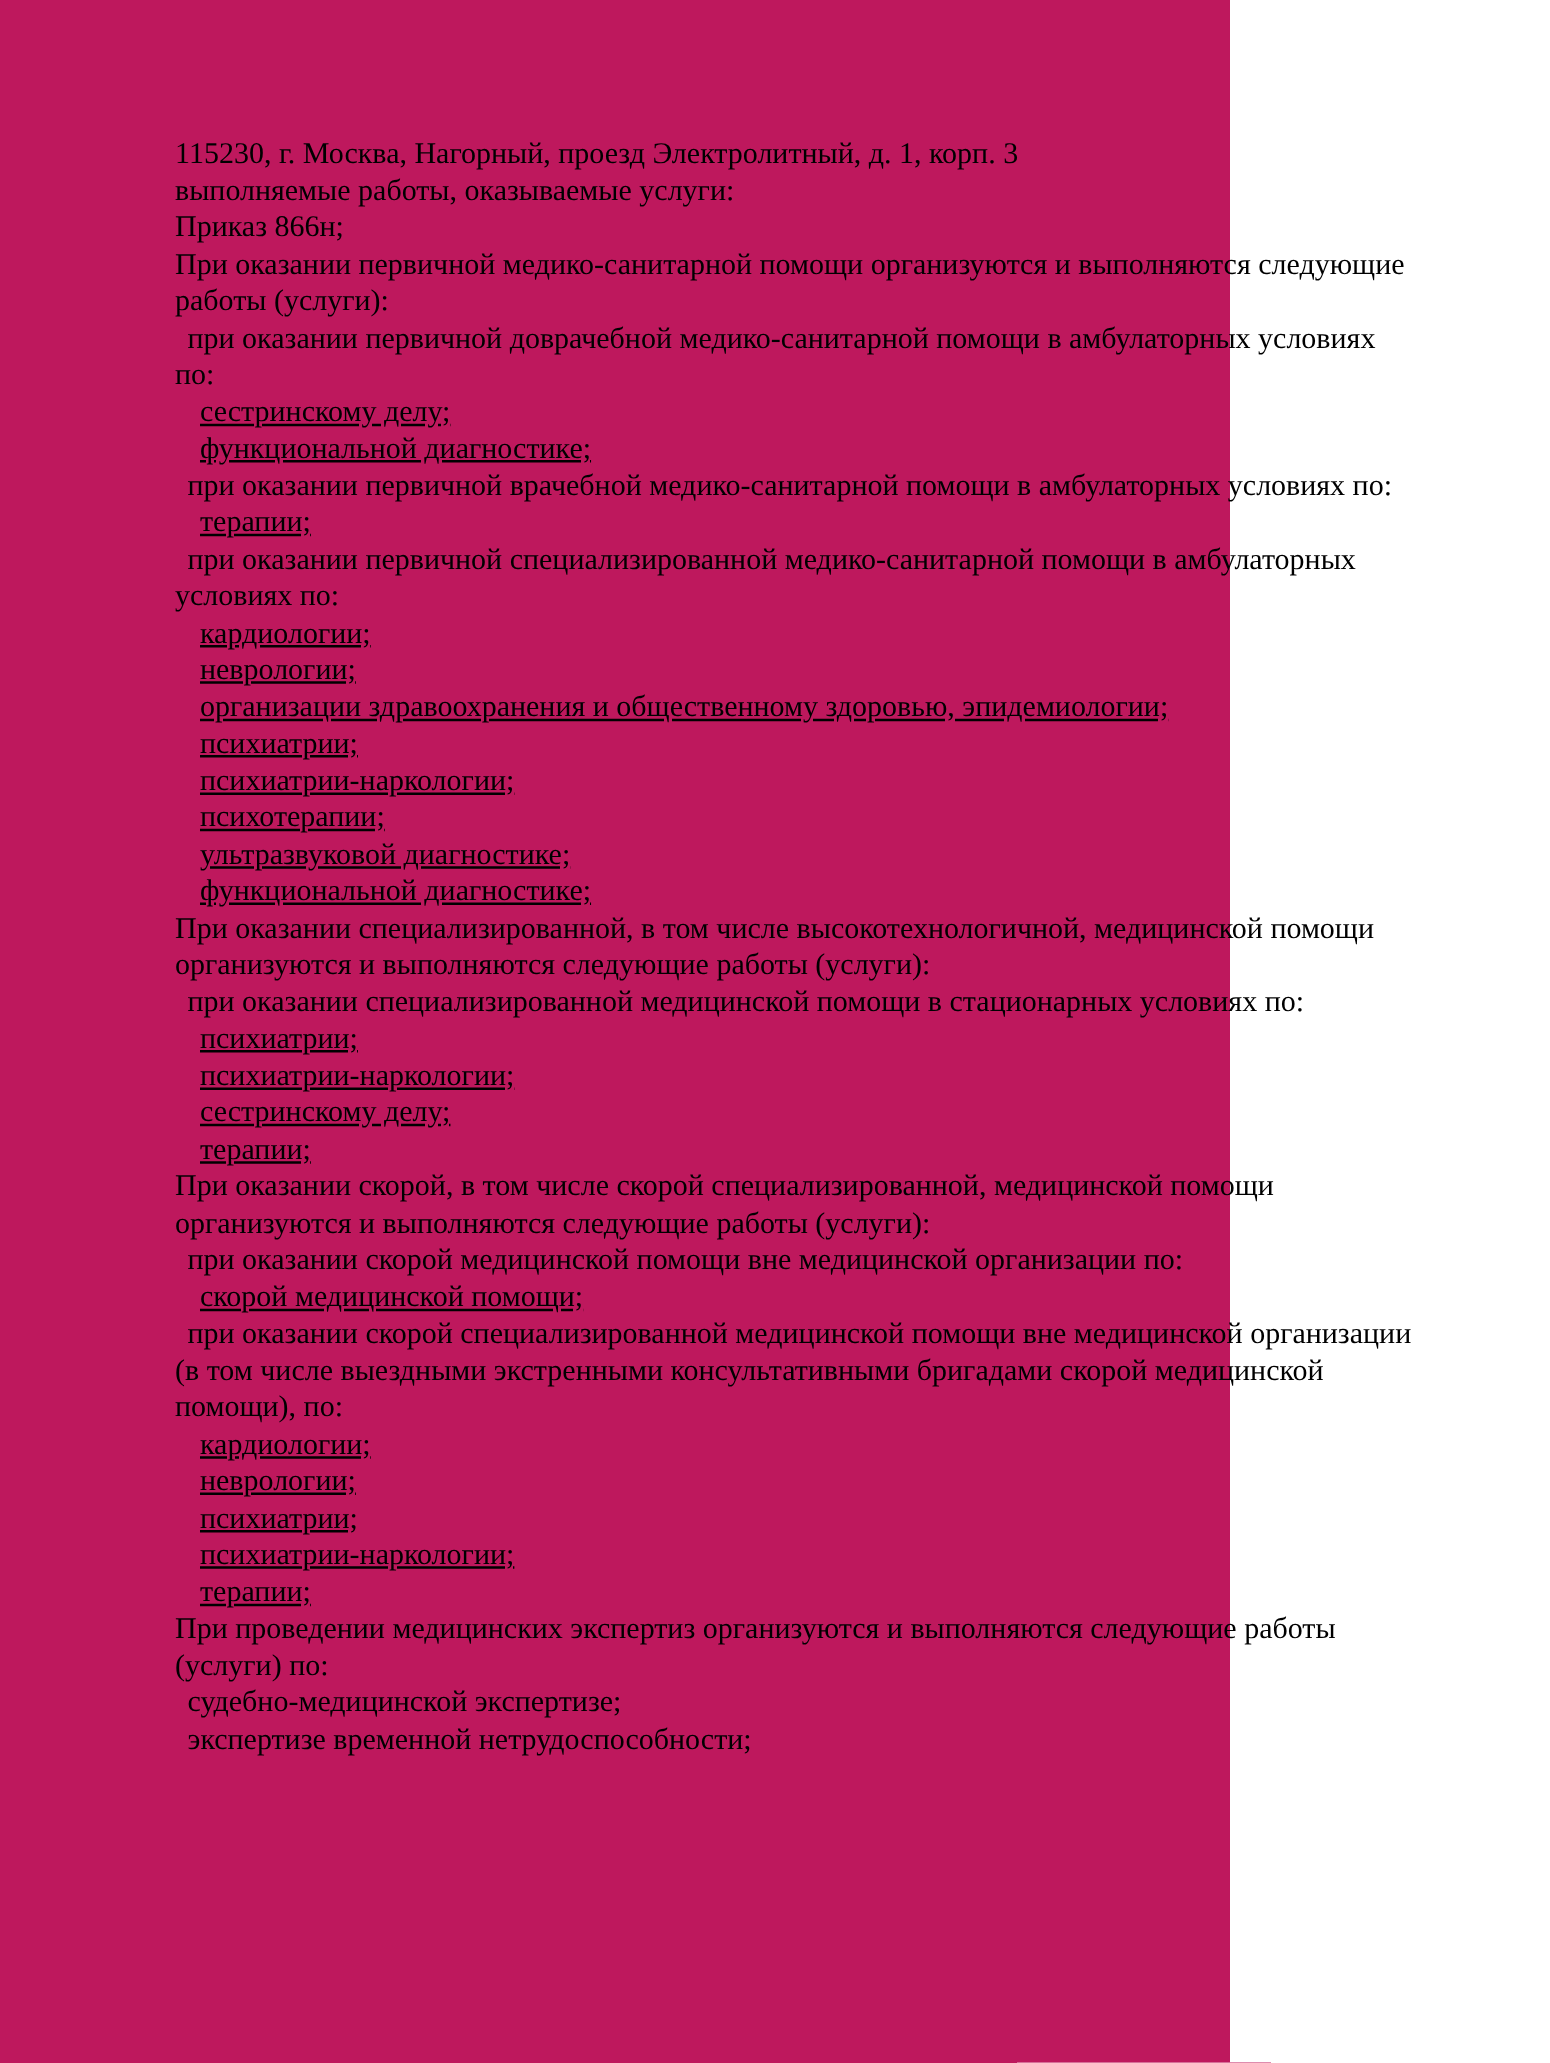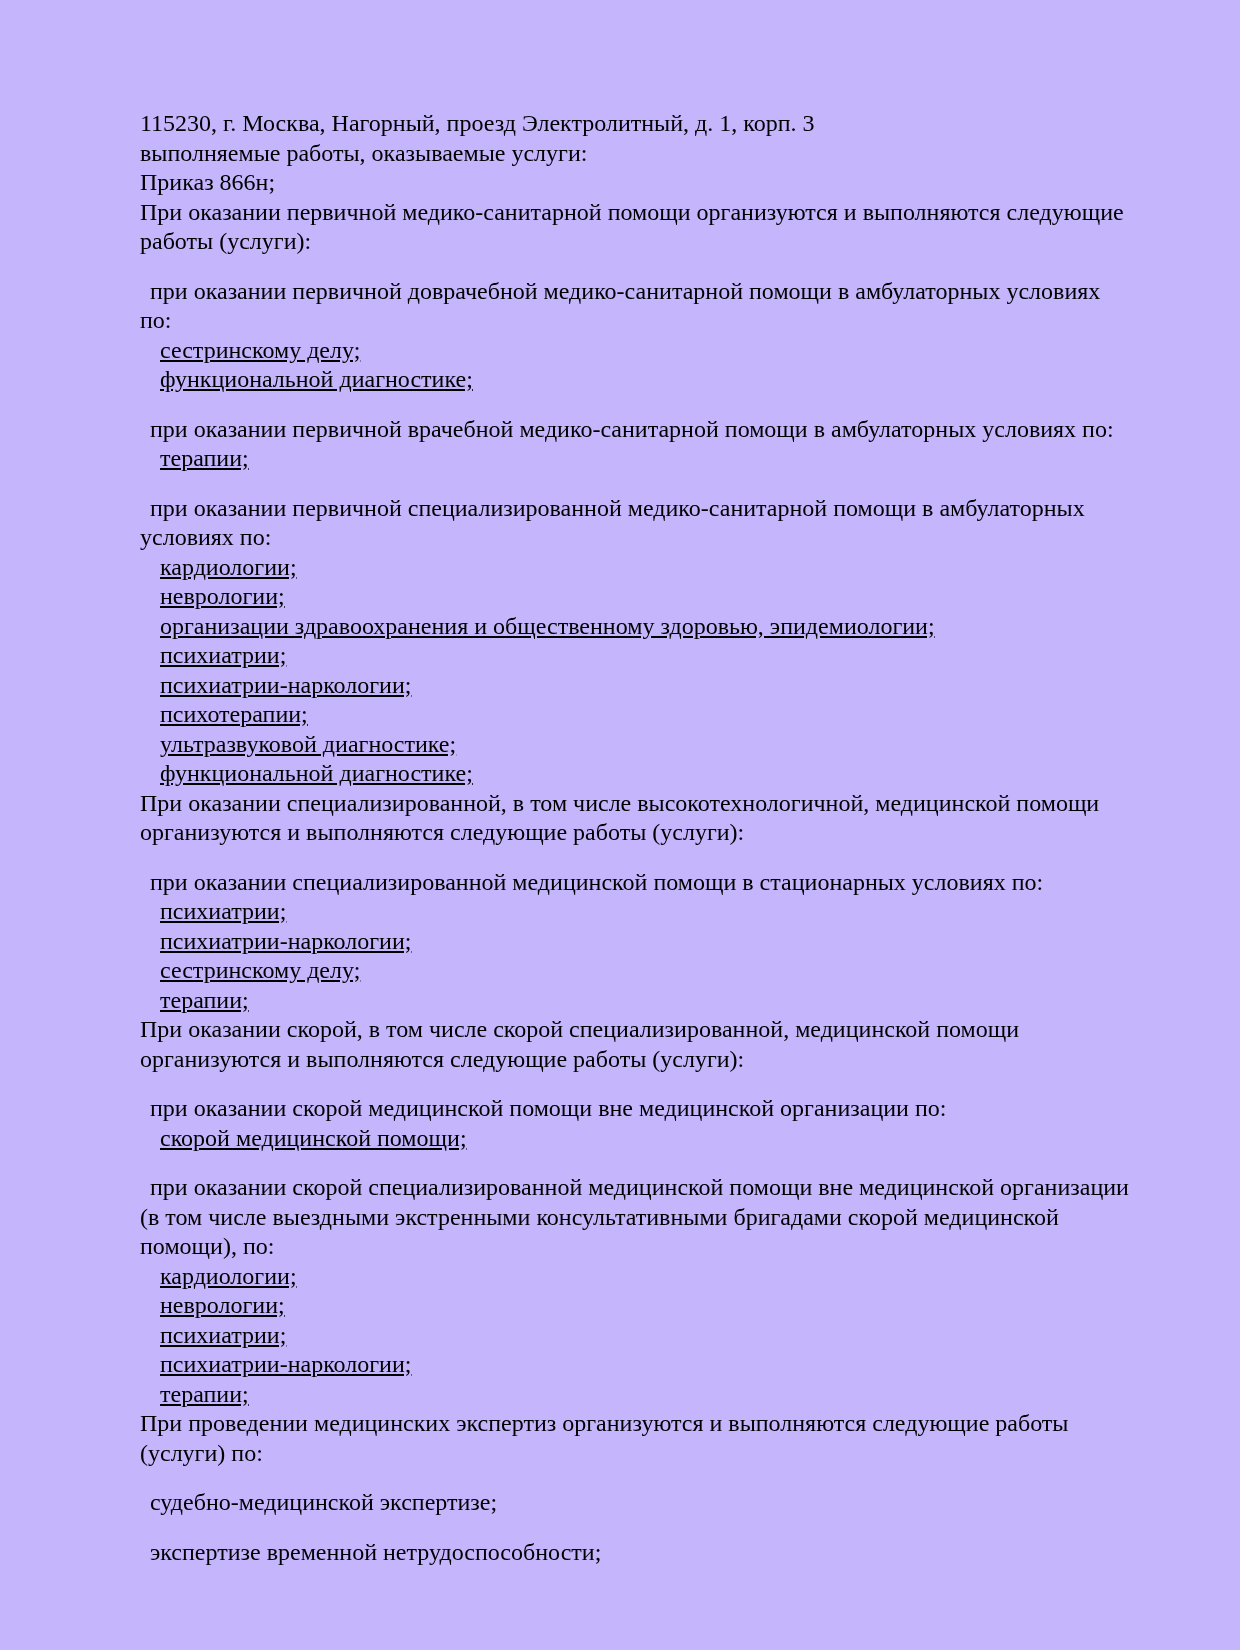--- a/index.html
+++ b/index.html
@@ -7,41 +7,41 @@
     padding: 0;
   }
   body {
     width: 1240px;
     height: 1650px;
     background: #ffffff;
     overflow: hidden;
   }
   .page {
     position: relative;
-    width: 1240px;
+    width: 984px;
     height: 1650px;
-    background: #c4b5fd;
+    background: #be185d;
   }
   .text-block {
     position: absolute;
     left: 140px;
     top: 109px;
     width: 1060px;
     font-family: "Liberation Serif", "DejaVu Serif", serif;
     font-size: 24px;
     line-height: 29.5px;
     color: #000000;
     white-space: pre;
   }
   .line {
     height: 29.5px;
     white-space: pre;
   }
   .line.i0 { padding-left: 0; }
-  .line.i1 { padding-left: 10px; margin-top: 20px; }
+  .line.i1 { padding-left: 10px; }
   .line.i2 { padding-left: 20px; text-decoration: underline; }
 </style>
 </head>
 <body>
 
 <div class="page">
   <div class="text-block"><div class="line i0">115230, г. Москва, Нагорный, проезд Электролитный, д. 1, корп. 3</div><div class="line i0">выполняемые работы, оказываемые услуги:</div><div class="line i0">Приказ 866н;</div><div class="line i0">При оказании первичной медико-санитарной помощи организуются и выполняются следующие</div><div class="line i0">работы (услуги):</div><div class="line i1">при оказании первичной доврачебной медико-санитарной помощи в амбулаторных условиях</div><div class="line i0">по:</div><div class="line i2">сестринскому делу;</div><div class="line i2">функциональной диагностике;</div><div class="line i1">при оказании первичной врачебной медико-санитарной помощи в амбулаторных условиях по:</div><div class="line i2">терапии;</div><div class="line i1">при оказании первичной специализированной медико-санитарной помощи в амбулаторных</div><div class="line i0">условиях по:</div><div class="line i2">кардиологии;</div><div class="line i2">неврологии;</div><div class="line i2">организации здравоохранения и общественному здоровью, эпидемиологии;</div><div class="line i2">психиатрии;</div><div class="line i2">психиатрии-наркологии;</div><div class="line i2">психотерапии;</div><div class="line i2">ультразвуковой диагностике;</div><div class="line i2">функциональной диагностике;</div><div class="line i0">При оказании специализированной, в том числе высокотехнологичной, медицинской помощи</div><div class="line i0">организуются и выполняются следующие работы (услуги):</div><div class="line i1">при оказании специализированной медицинской помощи в стационарных условиях по:</div><div class="line i2">психиатрии;</div><div class="line i2">психиатрии-наркологии;</div><div class="line i2">сестринскому делу;</div><div class="line i2">терапии;</div><div class="line i0">При оказании скорой, в том числе скорой специализированной, медицинской помощи</div><div class="line i0">организуются и выполняются следующие работы (услуги):</div><div class="line i1">при оказании скорой медицинской помощи вне медицинской организации по:</div><div class="line i2">скорой медицинской помощи;</div><div class="line i1">при оказании скорой специализированной медицинской помощи вне медицинской организации</div><div class="line i0">(в том числе выездными экстренными консультативными бригадами скорой медицинской</div><div class="line i0">помощи), по:</div><div class="line i2">кардиологии;</div><div class="line i2">неврологии;</div><div class="line i2">психиатрии;</div><div class="line i2">психиатрии-наркологии;</div><div class="line i2">терапии;</div><div class="line i0">При проведении медицинских экспертиз организуются и выполняются следующие работы</div><div class="line i0">(услуги) по:</div><div class="line i1">судебно-медицинской экспертизе;</div><div class="line i1">экспертизе временной нетрудоспособности;</div></div>
 </div>
 
 </body></html>

